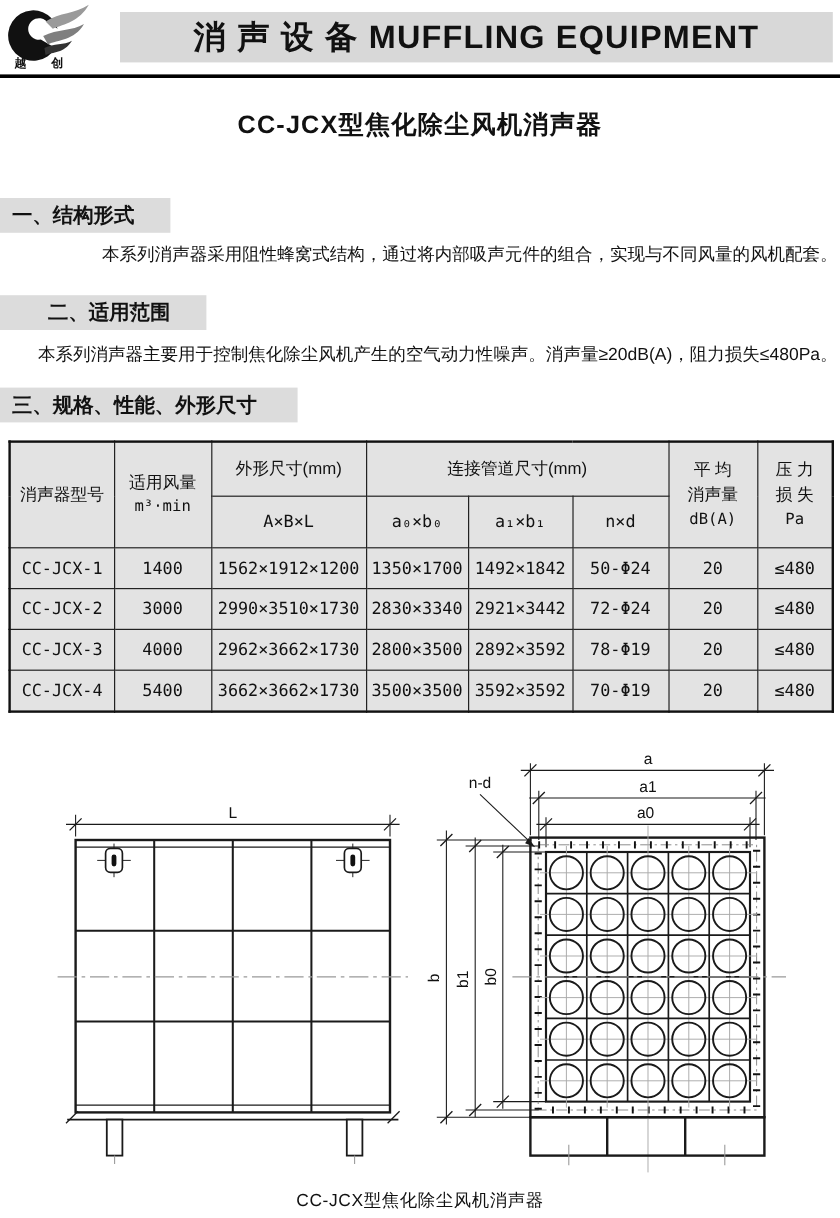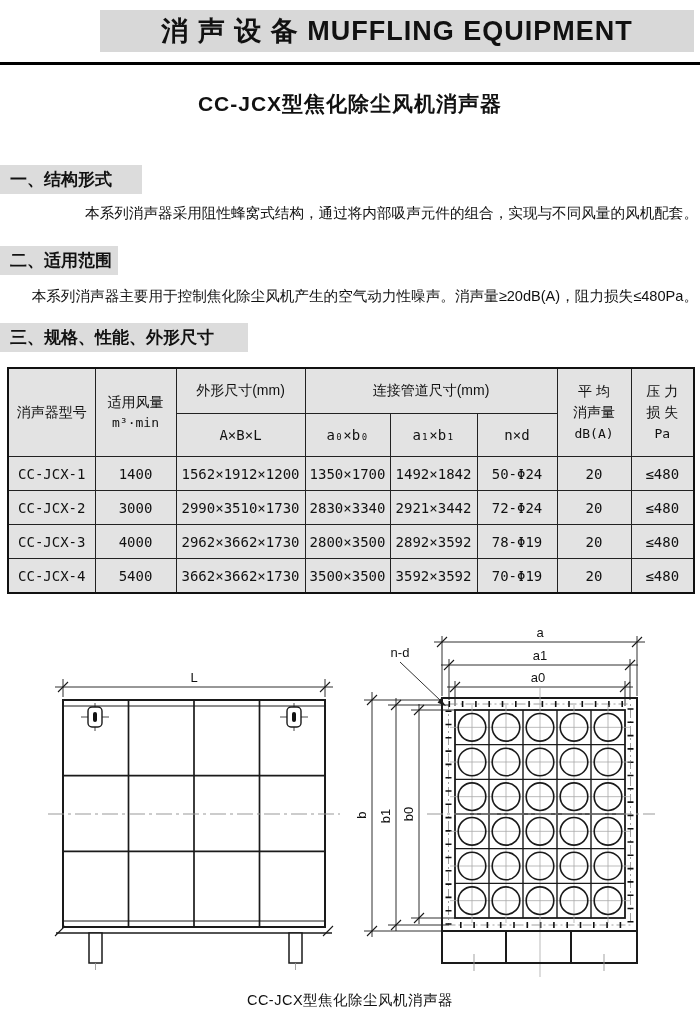--- a/index.html
+++ b/index.html
@@ -14,21 +14,21 @@
           display:flex;align-items:center;justify-content:center;text-align:right;}
   .banner span{font-size:27px;font-weight:bold;letter-spacing:1px;white-space:nowrap;}
   .header-rule{position:absolute;left:0;top:62px;width:700px;height:3px;background:#000;}
 
   .doc-title{position:absolute;left:0;top:90px;width:700px;margin:0;text-align:center;
              font-size:21px;font-weight:bold;letter-spacing:1px;}
 
   .sec-bar{position:absolute;left:0;height:29px;line-height:29px;background:#dcdcdc;
            font-size:17px;font-weight:bold;padding-left:10px;box-sizing:border-box;white-space:nowrap;}
   .sec1{top:165px;width:142px;}
-  .sec2{top:246px;width:118px;}
+  .sec2{top:246px;width:172px;text-align:center;}
   .sec3{top:323px;width:248px;}
   .para{position:absolute;left:8px;width:690px;margin:0;font-size:14.6px;line-height:1.45;
         text-indent:1em;white-space:nowrap;text-align:right;}
   .p1{top:203px;}
   .p2{top:286px;}
 
   
   table.spec{position:absolute;left:7px;top:367px;width:686px;border-collapse:collapse;
              table-layout:fixed;border:2px solid #111;}
   table.spec td{border:1px solid #222;background:#e3e3e3;text-align:center;vertical-align:middle;
@@ -43,20 +43,29 @@
   .figure{position:absolute;left:0;top:610px;width:700px;height:405px;}
   .dtxt{font-family:"Liberation Sans","DejaVu Sans",sans-serif;font-size:13px;fill:#111;}
   .caption{position:absolute;left:0;top:991px;width:700px;text-align:center;font-size:14.5px;
            letter-spacing:0.5px;}
 </style>
 </head>
 <body>
 
 <div class="page">
 
+  <div class="logo">
+    <svg width="92" height="60" viewBox="0 0 92 60">
+      <path d="M44,22 A21,21 0 1 0 42,38 L30,31 A9,9 0 1 1 34,15 Z" fill="#111"></path>
+      <path d="M34,16 C46,8 58,10 70,2 C62,16 50,18 40,22 Z" fill="#9a9a9a"></path>
+      <path d="M32,28 C44,22 56,24 66,18 C58,32 44,31 36,35 Z" fill="#7f7f7f"></path>
+      <path d="M33,38 C41,34 49,36 56,32 C49,43 40,41 34,44 Z" fill="#333"></path>
+    </svg>
+    <div class="logo-text">越 创</div>
+  </div>
   <div class="banner">
     <span>消 声 设 备 MUFFLING EQUIPMENT</span>
   </div>
   <div class="header-rule"></div>
 
   <h1 class="doc-title">CC-JCX型焦化除尘风机消声器</h1>
 
   <div class="sec-bar sec1">一、结构形式</div>
   <p class="para p1">本系列消声器采用阻性蜂窝式结构，通过将内部吸声元件的组合，实现与不同风量的风机配套。</p>
 

